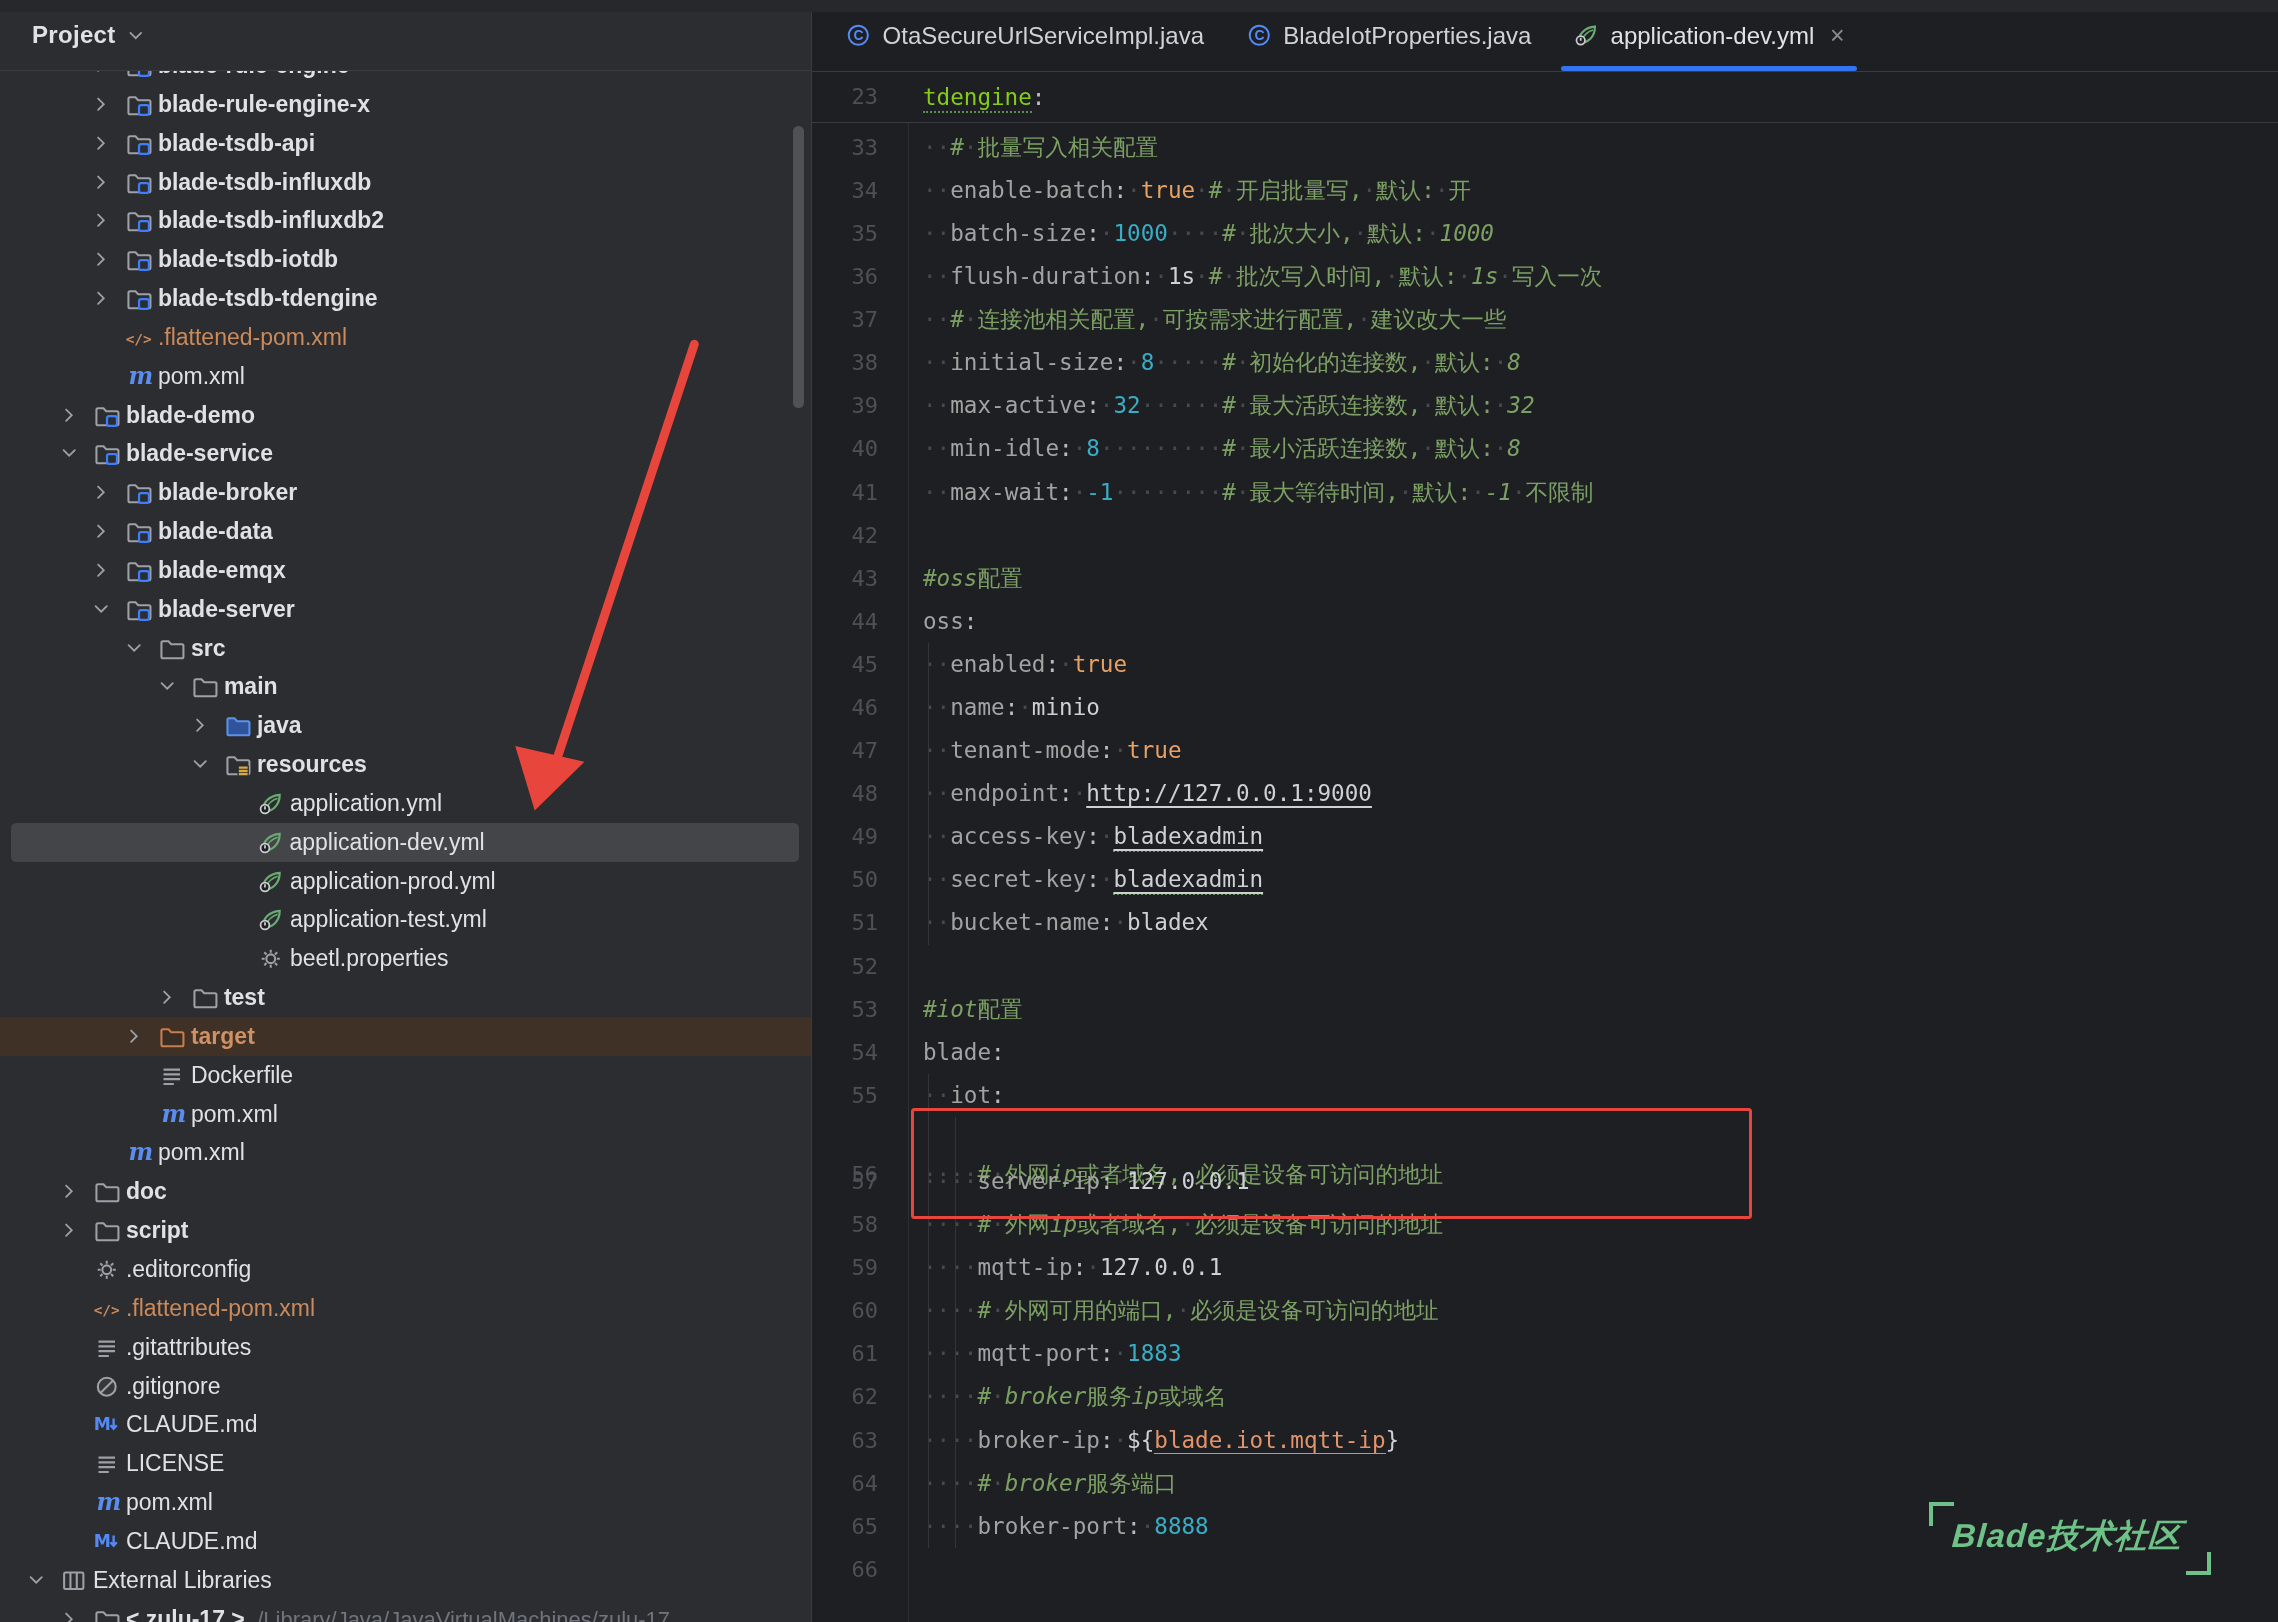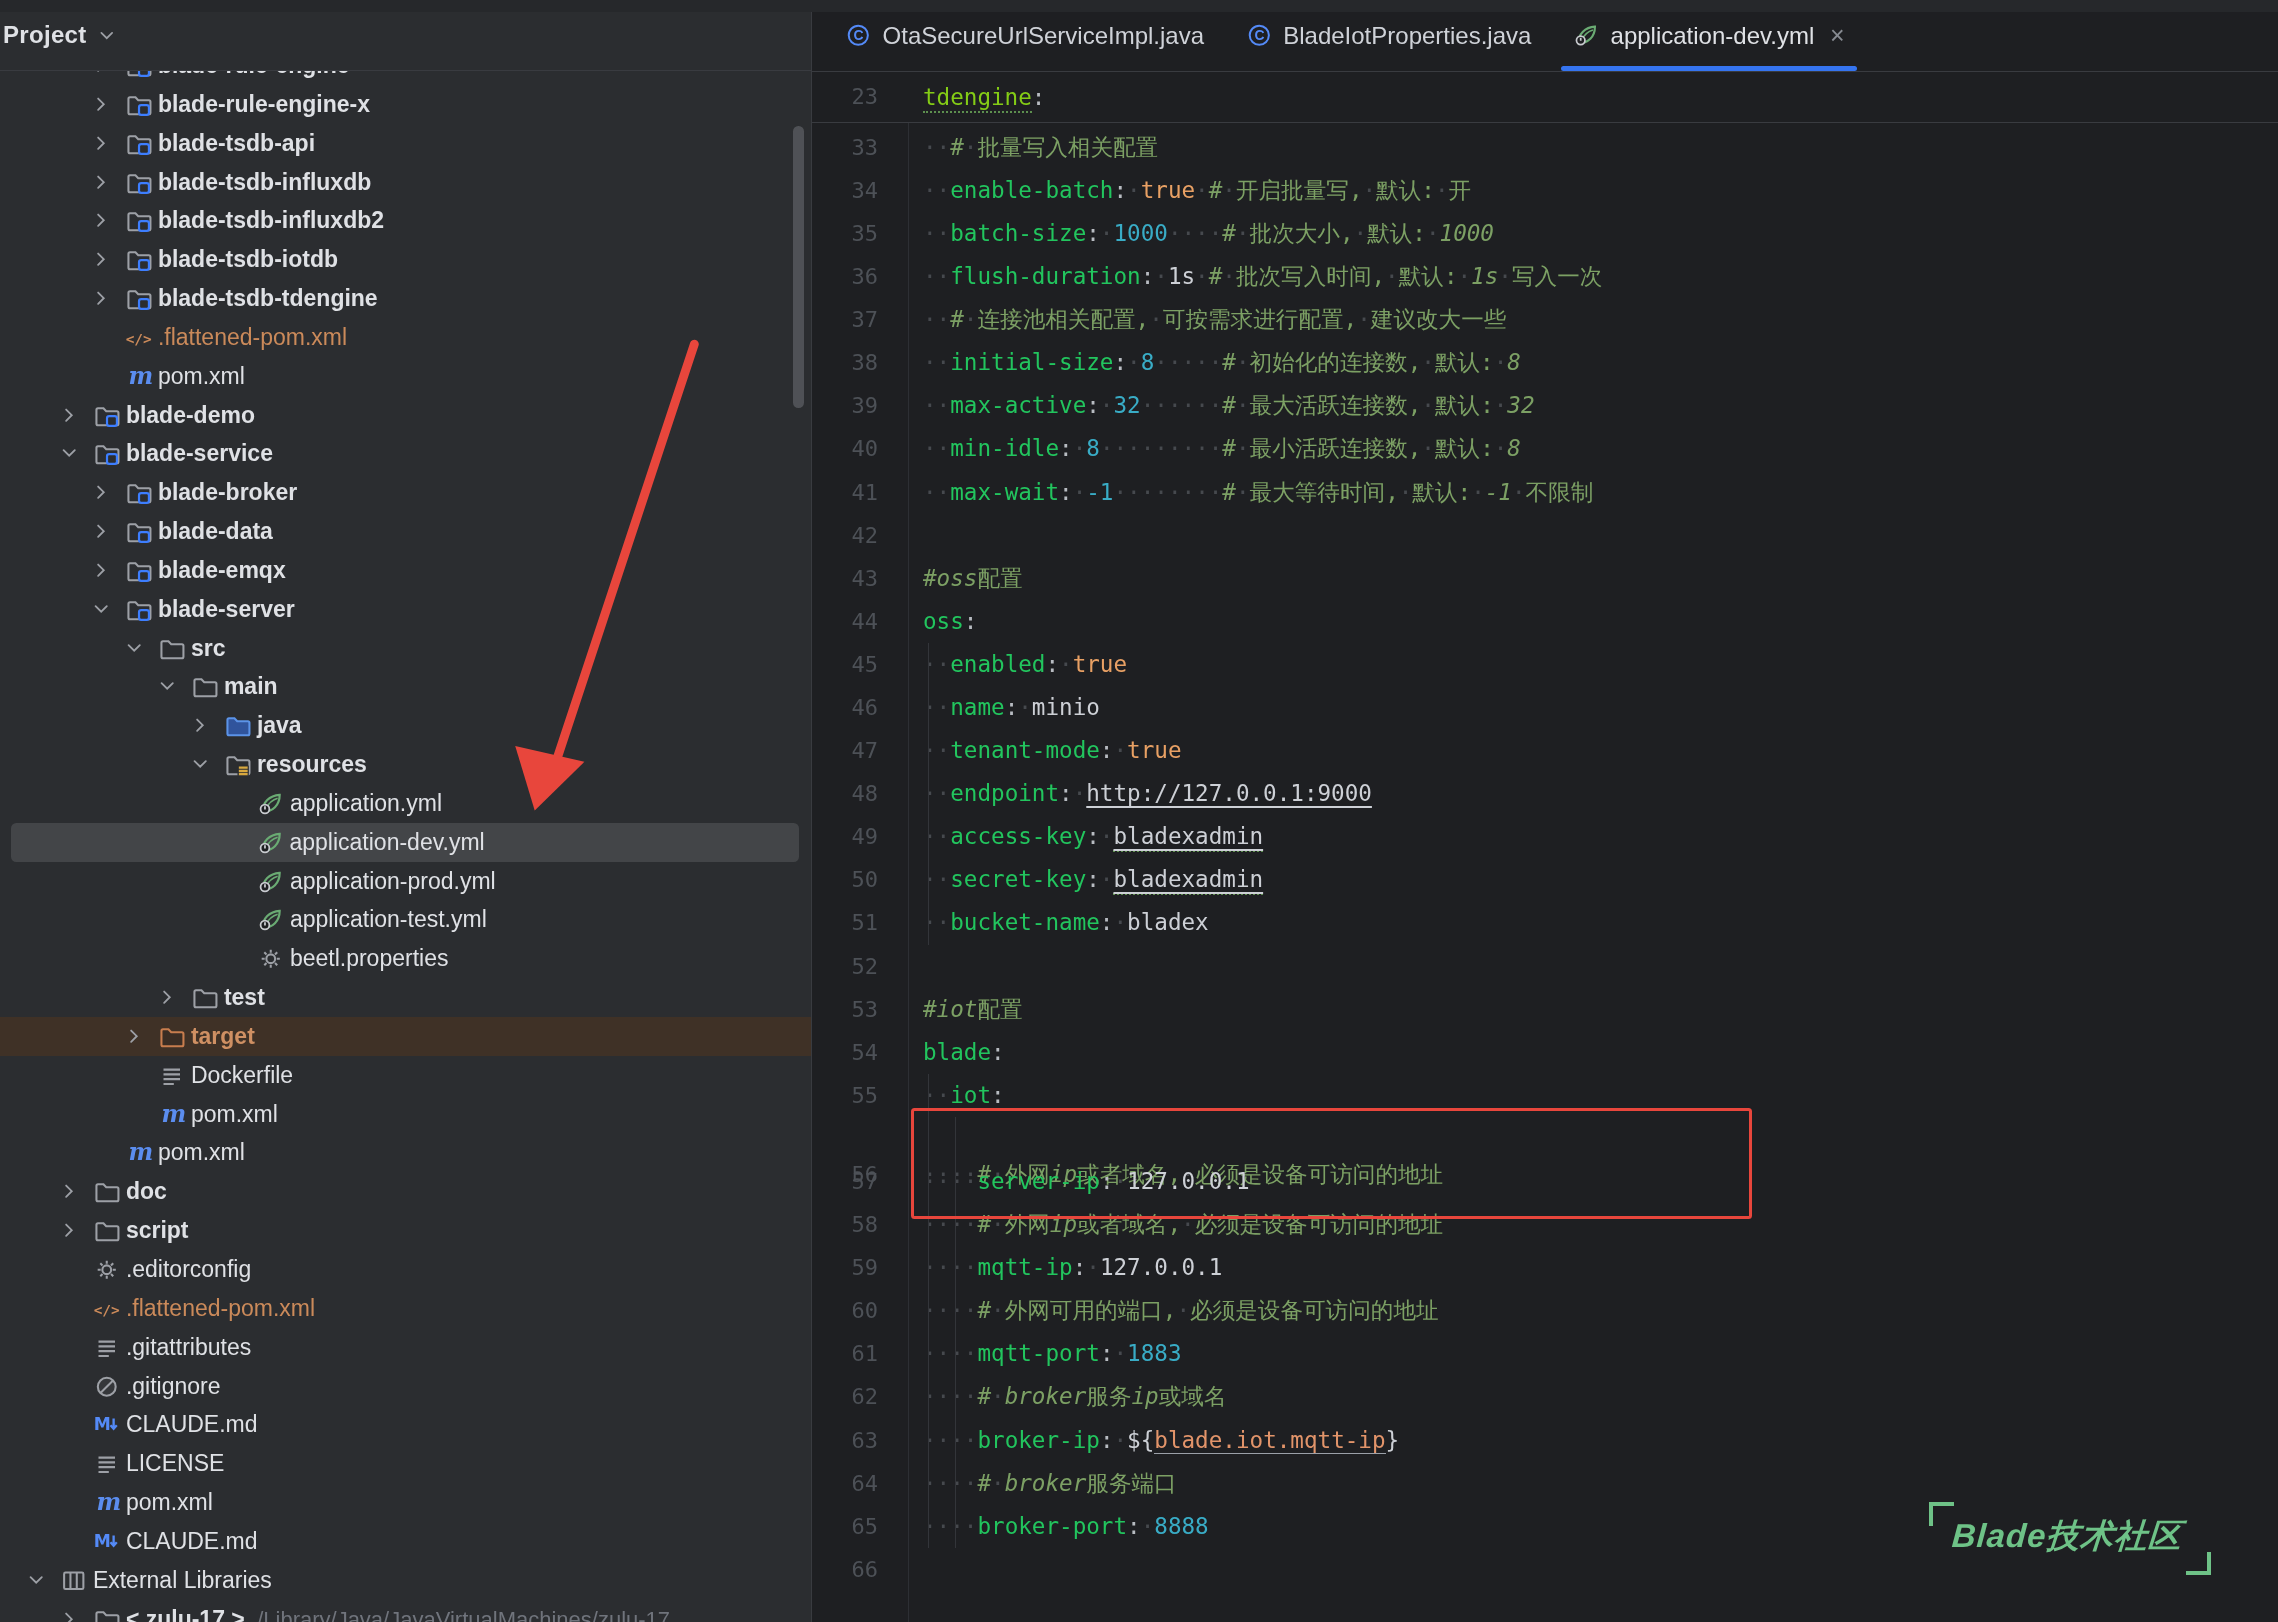--- a/index.html
+++ b/index.html
@@ -4,21 +4,21 @@
 <style>
   html,body{margin:0;padding:0;background:#17181b;}
   #app{position:relative;width:2279px;height:1623px;overflow:hidden;background:#1e1f22;
        font-family:"Liberation Sans",sans-serif;-webkit-font-smoothing:antialiased;}
   
   #topstrip{position:absolute;left:0;top:0;width:2279px;height:12.4px;background:#26282b;z-index:6;}
   
   #panel{position:absolute;left:0;top:0;width:811px;height:1623px;background:#2b2d30;
          border-right:0.9px solid #393b40;z-index:2;overflow:hidden;}
   #panel-header{position:absolute;left:0;top:0;width:100%;height:71px;background:#2b2d30;
-                border-bottom:0.9px solid #393b40;z-index:5;display:flex;align-items:center;padding-left:3px;box-sizing:border-box;}
+                border-bottom:0.9px solid #393b40;z-index:5;display:flex;align-items:center;padding-left:32px;box-sizing:border-box;}
   #panel-header .ptitle{font-size:24px;font-weight:600;color:#dfe1e5;letter-spacing:0.3px;}
   #panel-header .pchev{margin-left:10.6px;margin-top:5.3px;}
   #tree{position:absolute;left:0;top:0;width:100%;height:100%;z-index:3;}
   .trow{position:absolute;left:0;right:0;height:39px;display:flex;align-items:center;
         color:#dfe1e5;font-size:23px;white-space:nowrap;cursor:default;}
   .trow.sel{left:10.6px;right:12.4px;background:#434548;border-radius:5.3px;}
   .trow.tgt{background:#3f3126;}
   .trow .chev{display:inline-flex;width:34px;justify-content:flex-start;align-items:center;flex:0 0 34px;}
   .trow .ticon{display:inline-flex;width:32px;align-items:center;flex:0 0 32px;}
   .trow .tlabel{margin-left:0.9px;}
@@ -35,21 +35,21 @@
   .tab .tclose{margin-left:5.3px;color:#868a91;font-size:25px;line-height:1;}
   .tab .underline{position:absolute;left:8.9px;right:8.9px;bottom:0;height:5.3px;border-radius:2.7px;background:#3574f0;}
   #editor{position:absolute;left:812px;top:72px;right:0;bottom:0;background:#1e1f22;overflow:hidden;z-index:1;}
   #editor .gborder{position:absolute;left:96px;top:50px;bottom:0;width:0.9px;background:#2d2f34;}
   #sticky{position:absolute;left:0;top:0;right:0;height:50px;border-bottom:0.9px solid #393b40;background:#1e1f22;z-index:2;}
   .cl{position:absolute;left:0;right:0;height:43px;font-family:"DejaVu Sans Mono",monospace;
       font-size:22.6px;line-height:43px;white-space:pre;}
   .cl .ln{position:absolute;left:0;width:66px;text-align:right;color:#4d5157;font-size:22px;}
   .cl .code{position:absolute;left:111px;}
   #sticky .cl{height:50px;line-height:50px;}
-  .c-k{color:#22c55e}
+  .c-k{color:#a3a3a3}
   .c-kw{color:#84cc16;border-bottom:2.2px dotted #5d8f4f;padding-bottom:0.9px;}
   .c-p{color:#b8bcc2}
   .c-n{color:#39acc6}
   .c-s{color:#cdd0d6}
   .c-b{color:#e8a064}
   .c-c{color:#7ca064}
   .c-ci{color:#7ca064;font-style:italic}
   .c-u{color:#cdd0d6;text-decoration:underline;text-underline-offset:5.3px;}
   .c-w{color:#cdd0d6;text-decoration:underline;text-underline-offset:5.3px;border-bottom:2.2px dotted #5d8f4f;padding-bottom:0.9px;}
   .c-v{color:#e2946a;border-bottom:1.3px solid #9ba0a8;}

